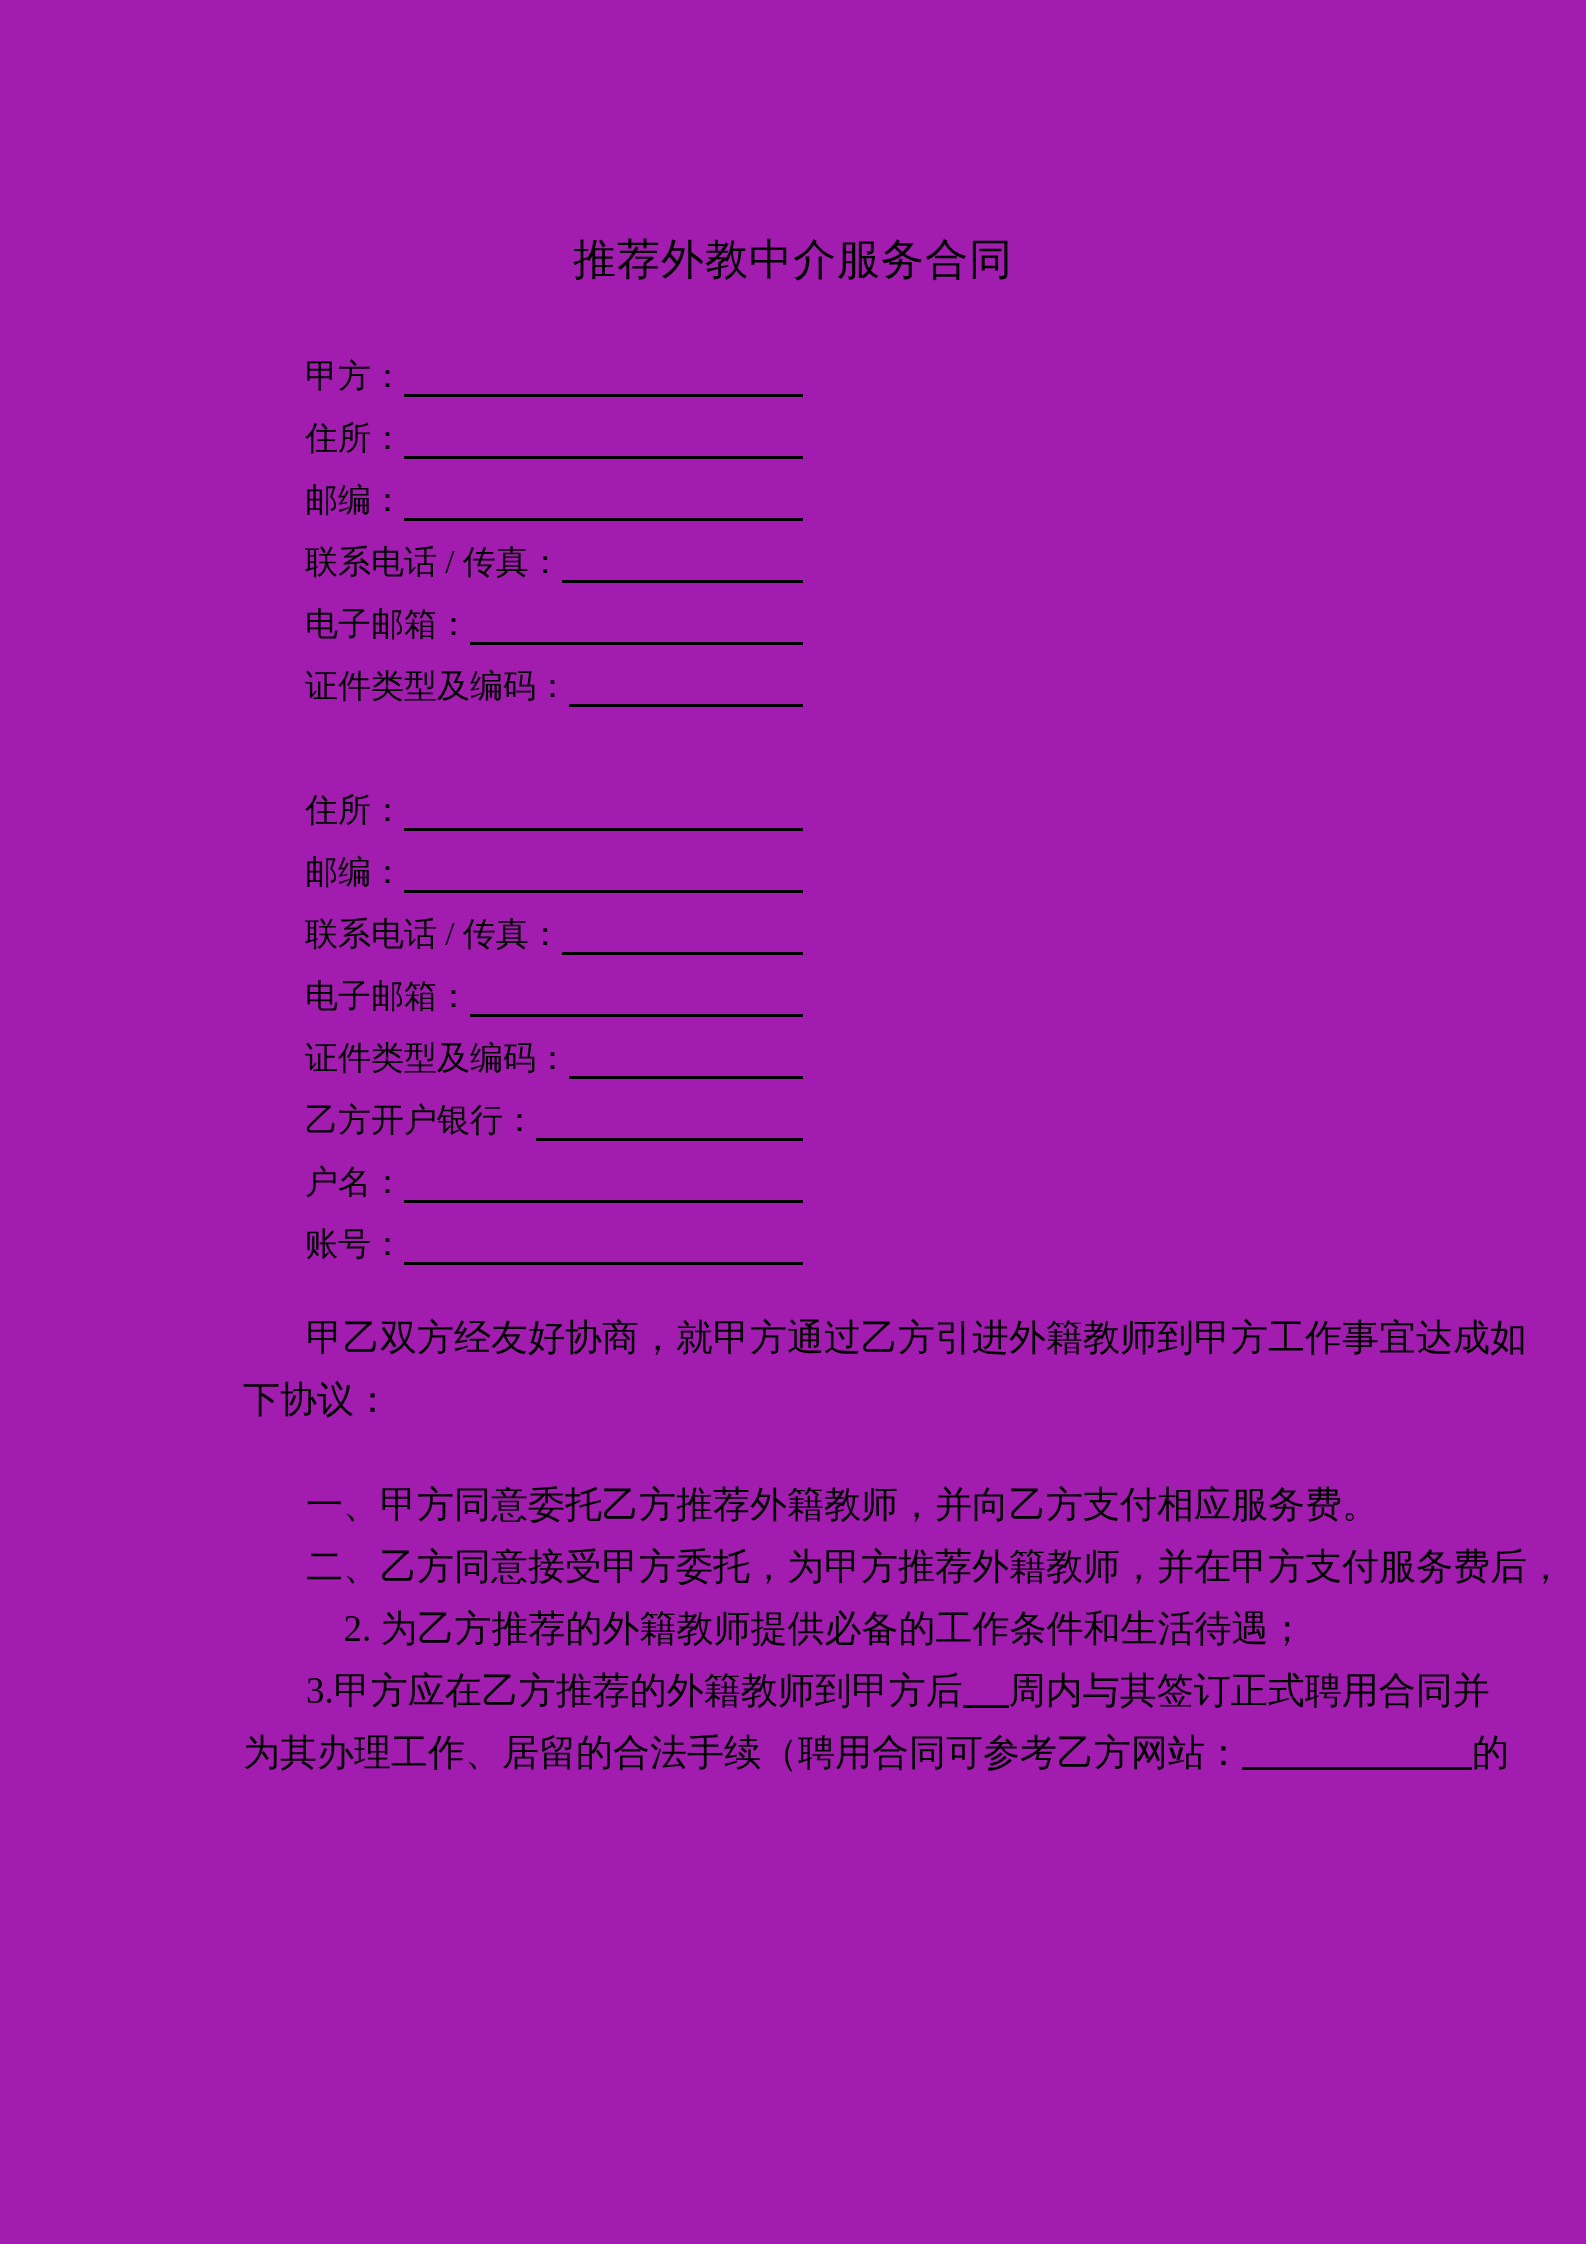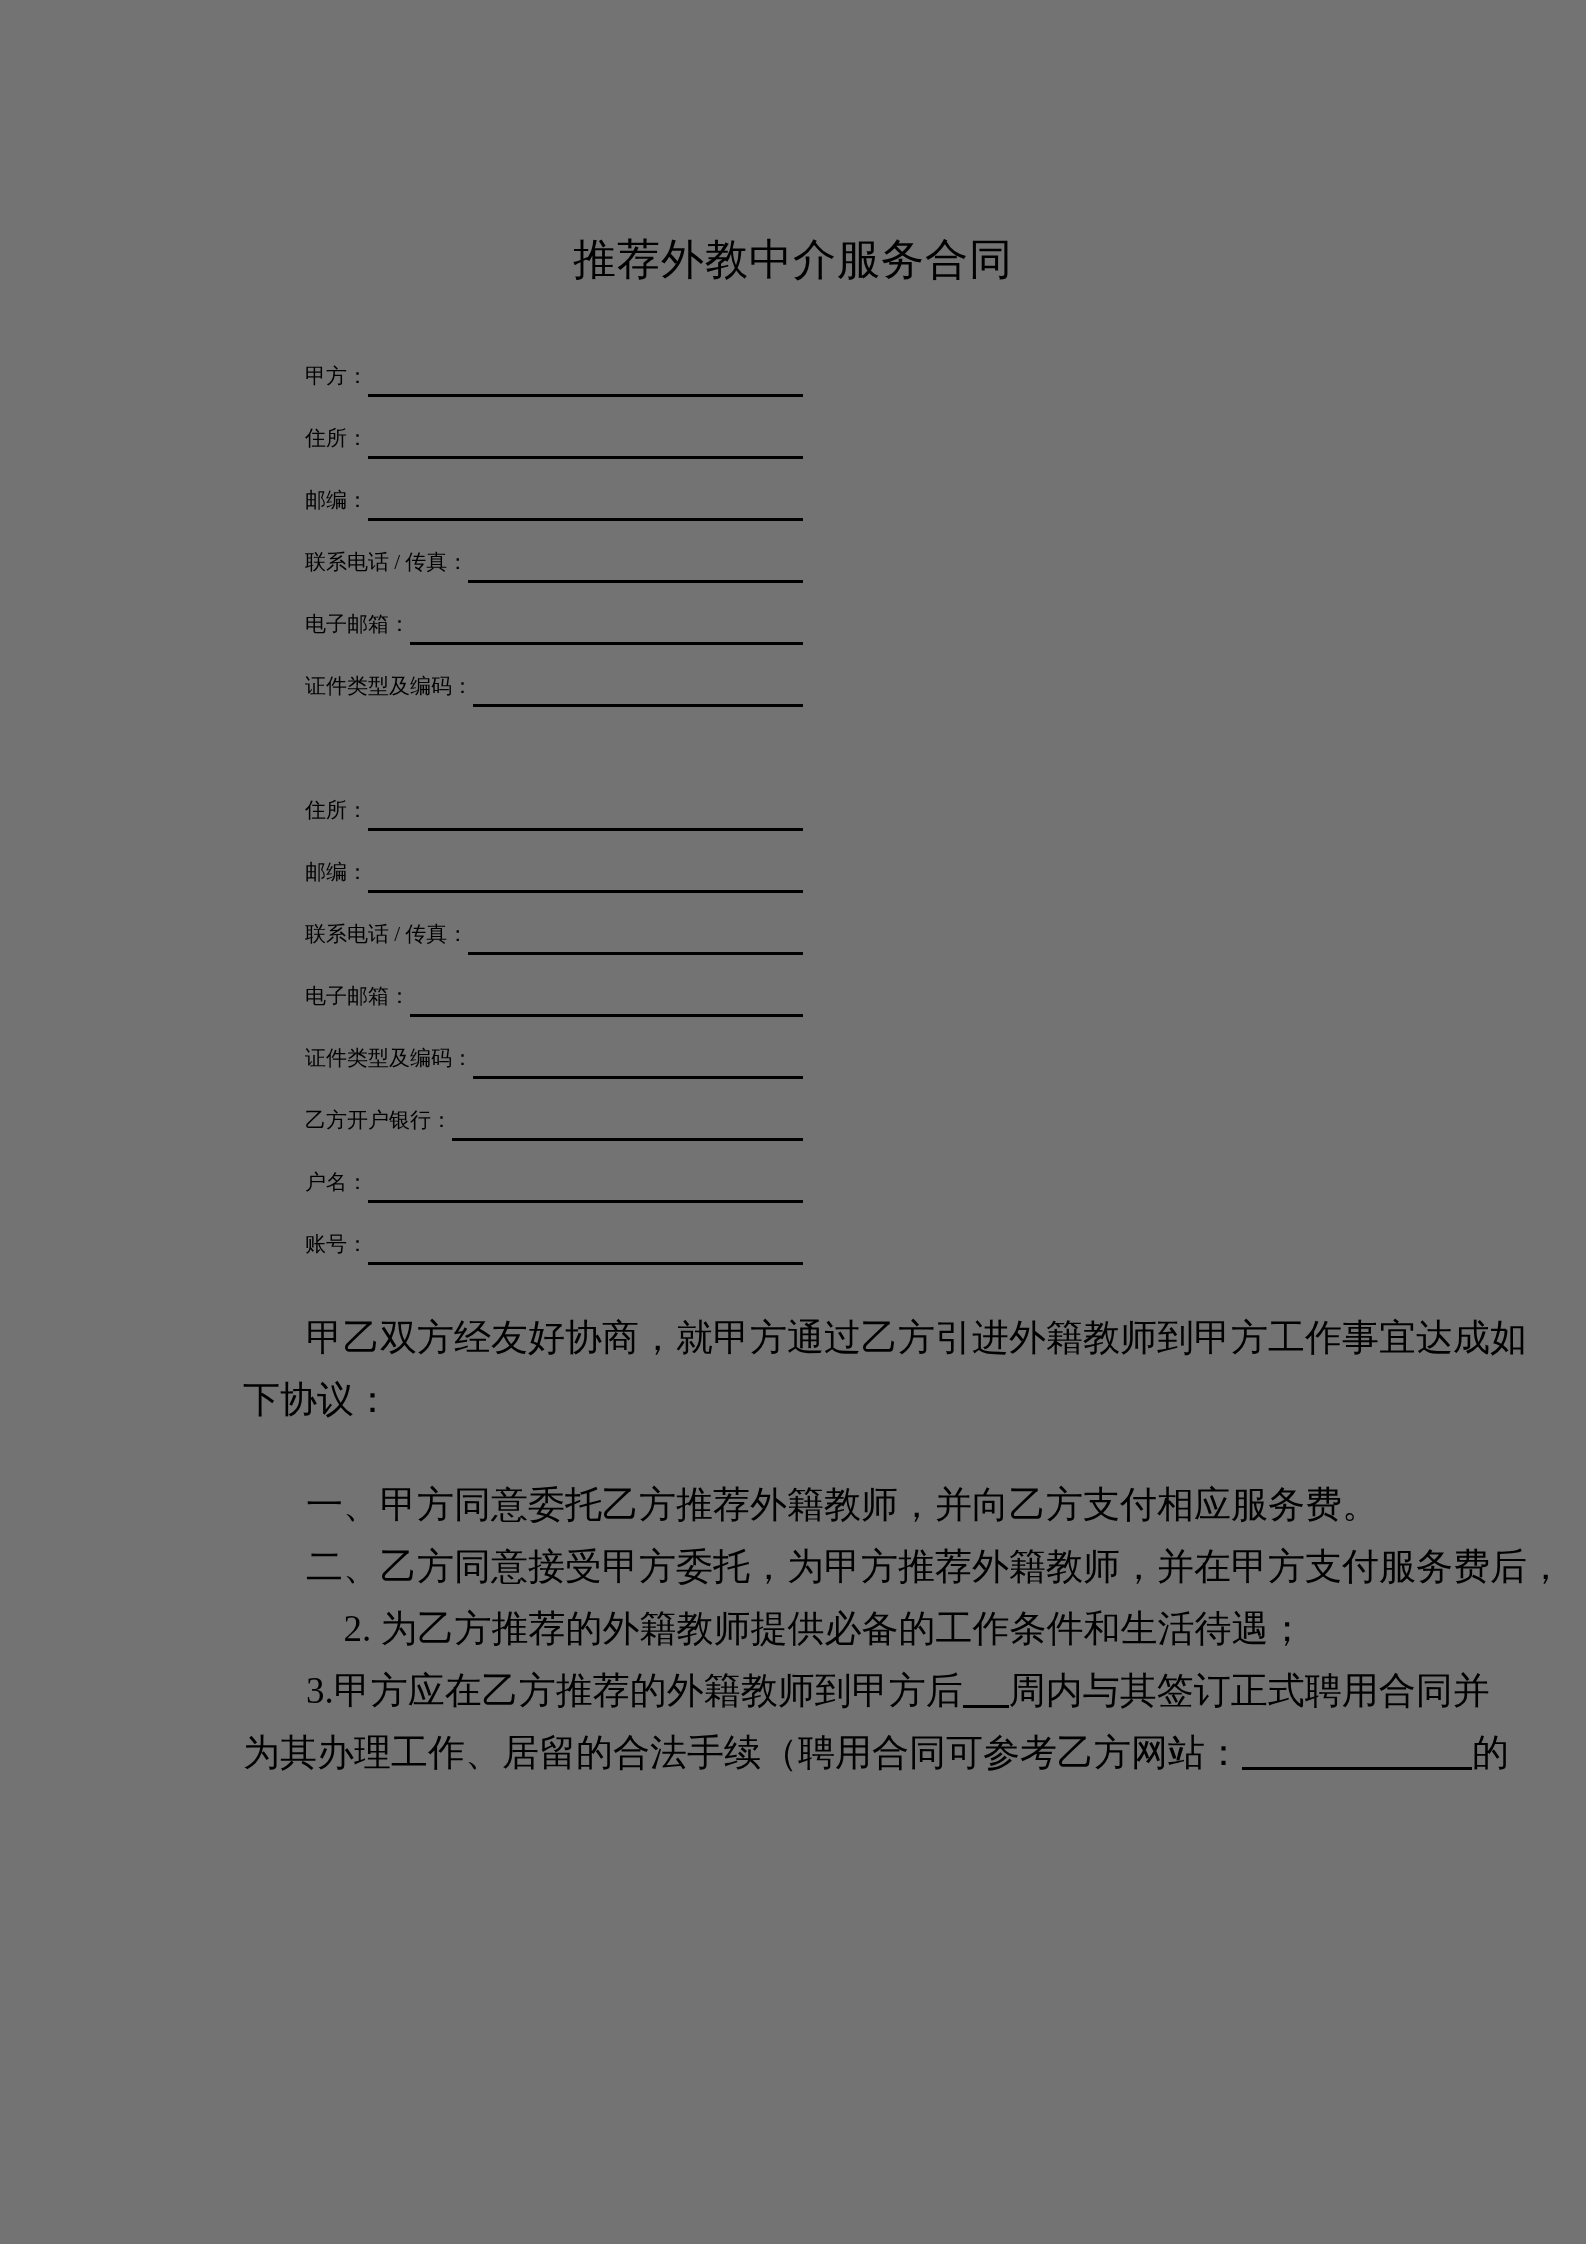--- a/index.html
+++ b/index.html
@@ -1,21 +1,21 @@
 <!DOCTYPE html>
 <html><head>
 <meta charset="utf-8">
 <style>
   html, body { margin: 0; padding: 0; background: #888; }
   .page {
     position: relative;
     width: 1586px;
     height: 2244px;
     margin: 0 auto;
-    background: #737373;
+    background: #a21caf;
     color: #000000;
     font-family: "Liberation Serif", "DejaVu Serif", serif;
     overflow: hidden;
   }
   .doc-title {
     margin: 0;
     padding-top: 237px;
     font-size: 43px;
     font-weight: normal;
     line-height: 46px;
@@ -28,21 +28,21 @@
   }
   .form-block.first { margin-top: 62px; }
   .field-row {
     display: flex;
     align-items: flex-start;
     height: 62px;
     margin-left: 62px;
     width: 498px;
   }
   .field-label {
-    font-size: 21px;
+    font-size: 33px;
     line-height: 62px;
     white-space: nowrap;
     flex: 0 0 auto;
   }
   .field-line {
     flex: 1 1 auto;
     height: 49px;
     min-width: 20px;
     border-bottom: 3px solid #000;
   }

